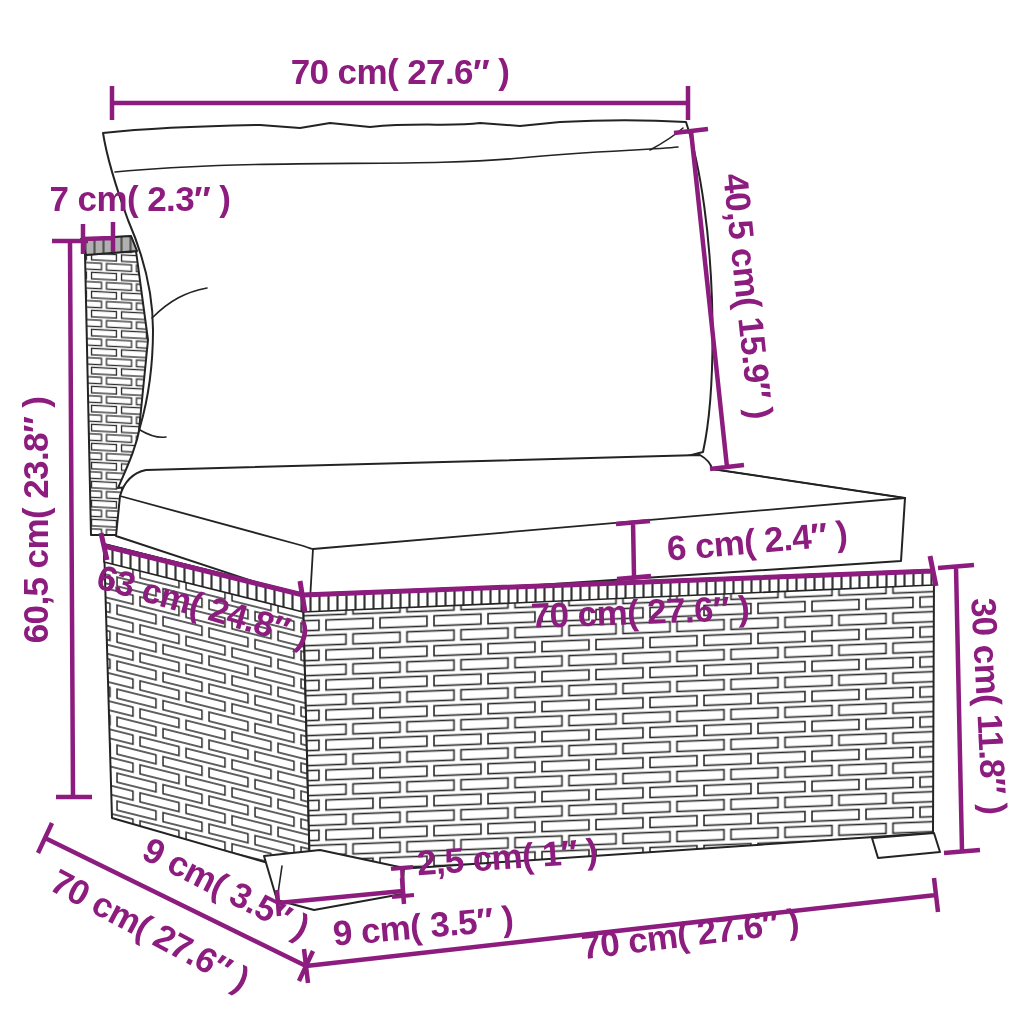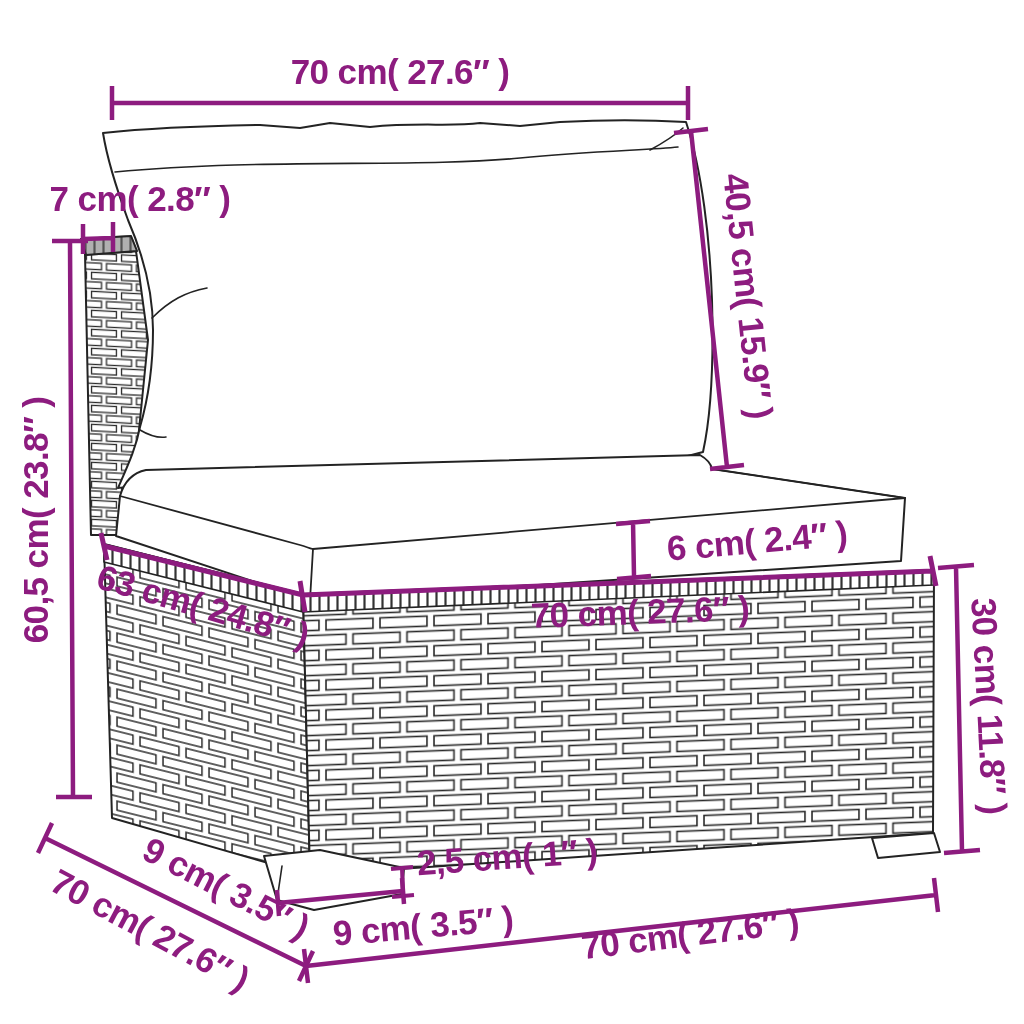--- a/index.html
+++ b/index.html
@@ -140,21 +140,21 @@
 
       <path d="M 278,903 L 403,891 M 277,890 L 279,916 M 402,878 L 404,904"></path>
 
       <path d="M 45,838 L 306,966 M 52,823 L 38,853 M 313,951 L 299,981"></path>
 
       <path d="M 306,966 L 936,895 M 304,949 L 308,983 M 934,878 L 938,912"></path>
     </g>
   </svg>
 
   <div class="dim t1">70 cm( 27.6″ )</div>
-  <div class="dim t2">7 cm( 2.8″ )</div>
+  <div class="dim t2">7 cm( 2.3″ )</div>
   <div class="dim t3">40,5 cm( 15.9″ )</div>
   <div class="dim t4">60,5 cm( 23.8″ )</div>
   <div class="dim t5">6 cm( 2.4″ )</div>
   <div class="dim t6">63 cm( 24.8″ )</div>
   <div class="dim t7">70 cm( 27.6″ )</div>
   <div class="dim t8">30 cm( 11.8″ )</div>
   <div class="dim t9">2,5 cm( 1″ )</div>
   <div class="dim t10">9 cm( 3.5″ )</div>
   <div class="dim t11">9 cm( 3.5″ )</div>
   <div class="dim t12">70 cm( 27.6″ )</div>

